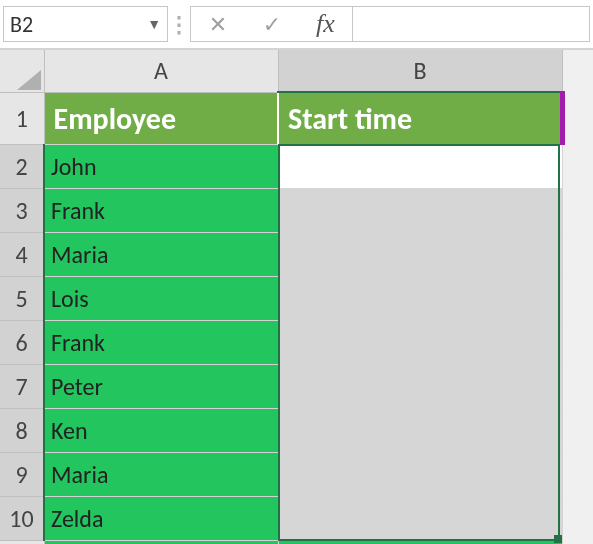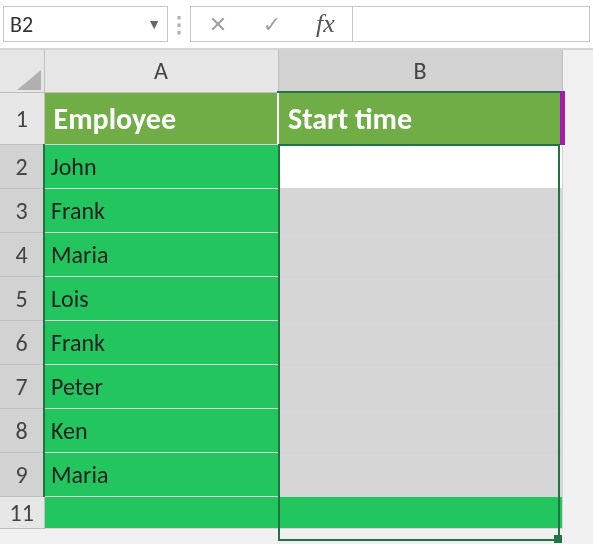--- a/index.html
+++ b/index.html
@@ -243,20 +243,25 @@
   <tr>
     <th class="row-head selected">8</th>
     <td class="cell">Ken</td>
     <td class="cell selected-range"></td>
   </tr>
   <tr>
     <th class="row-head selected">9</th>
     <td class="cell">Maria</td>
     <td class="cell selected-range"></td>
   </tr>
+  <tr>
+    <th class="row-head selected">10</th>
+    <td class="cell">Zelda</td>
+    <td class="cell selected-range"></td>
+  </tr>
   <tr class="row-short">
     <th class="row-head">11</th>
     <td class="cell"></td>
     <td class="cell"></td>
   </tr>
 </tbody>
     </table>
 
 <div class="range-outline" style="left:278px; top:94px; width:282px; height:397px;">
   <div class="fill-handle"></div>

